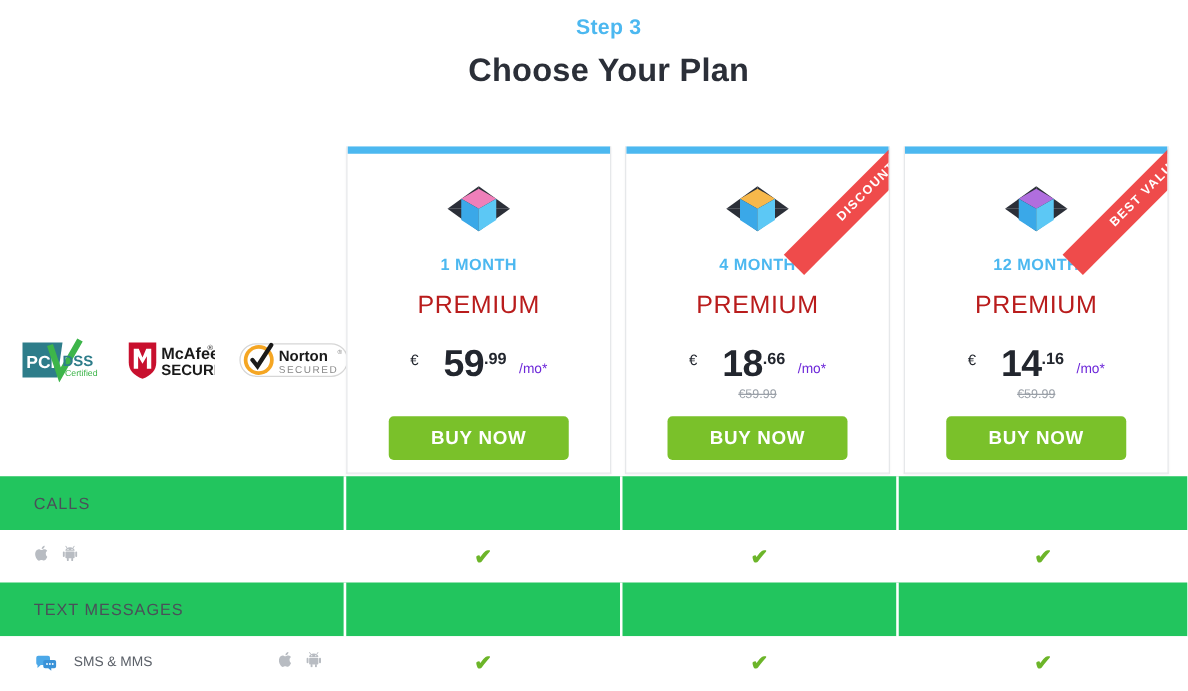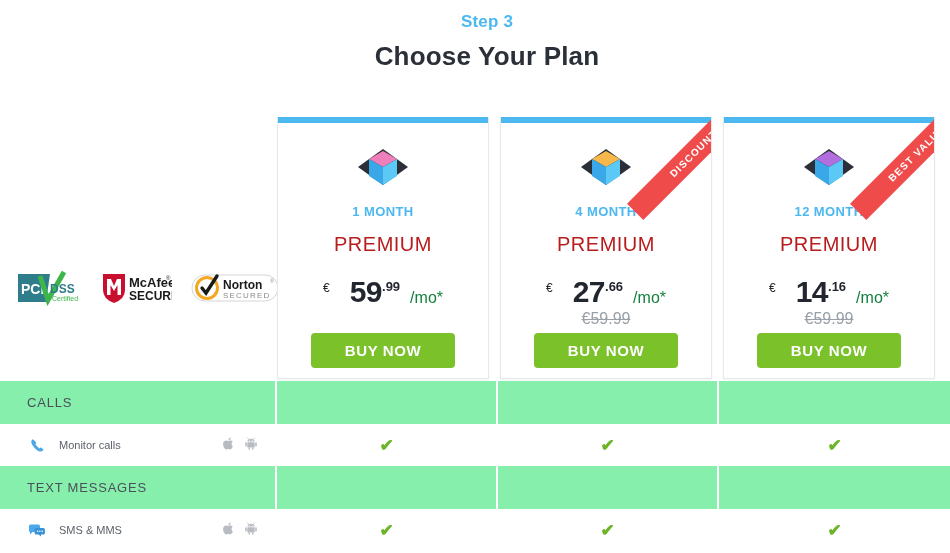--- a/index.html
+++ b/index.html
@@ -62,24 +62,24 @@
     letter-spacing: .5px;
   }
   .price-row {
     margin-top: 22px; text-align: center;
     display: flex; align-items: flex-start; justify-content: center;
     line-height: 1;
   }
   .cur { font-size: 12px; color: #22262e; margin-top: 4px; font-weight: 400; }
   .int { font-size: 30px; font-weight: 700; color: #22262e; letter-spacing: -.5px; line-height: .92; margin-left: 20px; }
   .dec { font-size: 13px; font-weight: 700; color: #22262e; margin-top: 2px; }
-  .per { font-size: 16px; color: #15803d; margin-top: 12px; margin-left: 10px; }
+  .per { font-size: 11px; color: #6d28d9; margin-top: 12px; margin-left: 10px; }
   .old-price {
     text-align: center; margin-top: 4px;
-    font-size: 16px; color: #9aa0a8; text-decoration: line-through;
+    font-size: 10px; color: #9aa0a8; text-decoration: line-through;
     height: 14px;
   }
   .old-price.empty { visibility: hidden; }
   .buy-btn {
     display: block; margin: 9px auto 0; width: 144px; height: 35px;
     background: #7ac12a; border: none; border-radius: 4px;
     color: #ffffff; font-size: 15px; font-weight: 700;
     letter-spacing: .6px; cursor: pointer;
     font-family: "Liberation Sans", sans-serif;
   }
@@ -112,21 +112,21 @@
     display: flex; align-items: center;
   }
   .fcell-col {
     flex: 0 0 221px; width: 221px;
     display: flex; align-items: center; justify-content: center;
     border-left: 2px solid #ffffff;
   }
   .fcell-col.last { flex: 0 0 233px; width: 233px; }
 
   .section-row .fcell-label,
-  .section-row .fcell-col { background: #86efac; height: 43px; padding-left: 27px; }
+  .section-row .fcell-col { background: #22c55e; height: 43px; padding-left: 27px; }
   .section-title {
     font-size: 13px; font-weight: 400; color: #4a5059;
     letter-spacing: .8px;
   }
 
   .feature-row .fcell-label,
   .feature-row .fcell-col { background: #ffffff; height: 42px; }
   .feat-left { display: flex; align-items: center; gap: 13px; flex: 1; }
   .feat-icon { width: 18px; display: flex; align-items: center; justify-content: center; }
   .feat-name { font-size: 11px; color: #5c6169; }
@@ -216,21 +216,21 @@
           <path d="M58 22 L33 40 L33 22 Z" fill="#2b2f38"></path>
           <path d="M33 6 L47 14 L33 22 L19 14 Z" fill="#f7b84b"></path>
           <path d="M19 14 L33 22 L33 40 L19 31 Z" fill="#3aa8e8"></path>
           <path d="M47 14 L33 22 L33 40 L47 31 Z" fill="#5cc8f5"></path>
         </svg>
       </div>
       <div class="plan-term">4 MONTH</div>
       <div class="plan-tier">PREMIUM</div>
       <div class="price-row">
         <span class="cur">€</span>
-        <span class="int">27</span>
+        <span class="int">18</span>
         <span class="dec">.66</span>
         <span class="per">/mo*</span>
       </div>
       <div class="old-price">€59.99</div>
       <button class="buy-btn">BUY NOW</button>
     </div>
 
     <div class="card">
       <div class="card-top-bar"></div>
       <div class="ribbon">
@@ -267,28 +267,20 @@
       <div class="fcell-label">
         <span class="section-title">CALLS</span>
       </div>
       <div class="fcell-col"></div>
       <div class="fcell-col"></div>
       <div class="fcell-col last"></div>
     </div>
 
     <div class="frow feature-row">
       <div class="fcell-label">
-        <div class="feat-left">
-          <span class="feat-icon">
-            <svg width="17" height="17" viewBox="0 0 17 17">
-              <path d="M3.4 2.2 C2.2 3.4 2 5 2.6 6.6 C3.6 9.3 6.2 12.4 9.3 13.9 C11 14.7 12.8 14.6 13.9 13.5 L14.6 12.8 L11.8 10.3 L10.6 11.4 C9.2 10.7 7.2 8.7 6.3 7.1 L7.5 5.9 L5 3.1 Z" fill="#4ca8e8"></path>
-            </svg>
-          </span>
-          <span class="feat-name">Monitor calls</span>
-        </div>
         <div class="platforms">
           <span>
             <svg width="11" height="13" viewBox="0 0 11 13">
               <path d="M8.6 6.8 C8.6 5.3 9.8 4.6 9.8 4.6 C9.1 3.6 8 3.5 7.6 3.4 C6.6 3.3 5.7 4 5.2 4 C4.7 4 3.9 3.4 3.1 3.4 C2.1 3.5 1.1 4.1 0.6 5.1 C-0.4 6.9 0.3 9.6 1.3 11 C1.8 11.7 2.4 12.5 3.2 12.5 C4 12.4 4.3 12 5.2 12 C6.1 12 6.4 12.5 7.2 12.4 C8 12.4 8.5 11.7 9 11 C9.6 10.2 9.8 9.4 9.8 9.4 C9.8 9.4 8.6 8.9 8.6 6.8 Z" fill="#b8bcc2"></path>
               <path d="M7.1 2.4 C7.5 1.9 7.8 1.2 7.7 0.5 C7.1 0.5 6.4 0.9 6 1.4 C5.6 1.8 5.3 2.5 5.4 3.2 C6 3.3 6.7 2.9 7.1 2.4 Z" fill="#b8bcc2"></path>
             </svg>
           </span>
           <span>
             <svg width="12" height="13" viewBox="0 0 12 13">
               <path d="M3.4 2.1 L2.7 1 M8.6 2.1 L9.3 1" stroke="#b8bcc2" stroke-width="0.8" stroke-linecap="round"></path>

